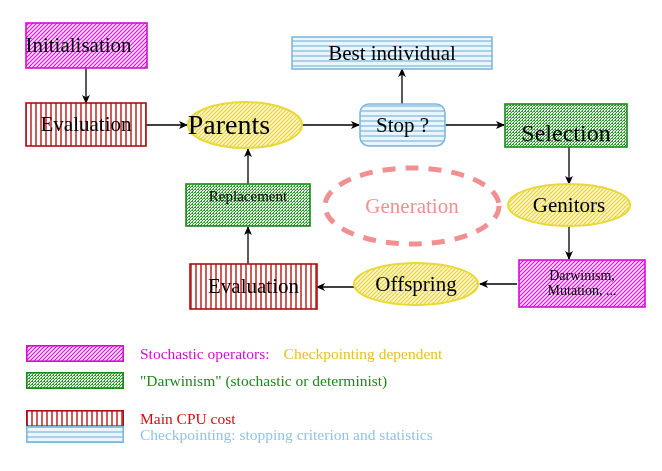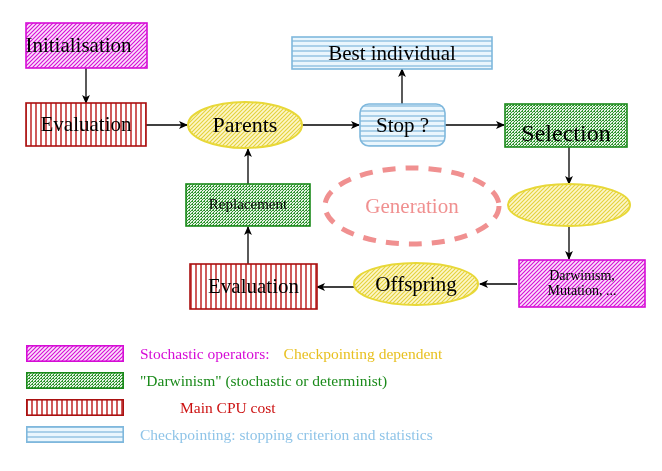--- a/index.html
+++ b/index.html
@@ -128,58 +128,59 @@
 
     <rect x="186" y="184" width="124" height="42" fill="url(#p-green)" stroke="#1a8a1a" stroke-width="1.6"></rect>
 
     <ellipse cx="412" cy="206" rx="87" ry="38" fill="none" stroke="#f09090" stroke-width="5" stroke-dasharray="13 10" stroke-linecap="butt"></ellipse>
   </svg>
 
   <div class="node-label" style="left:26px; top:23px; width:105px; height:45px; font-size:21px;">Initialisation</div>
 
   <div class="node-label" style="left:26px; top:103px; width:120px; height:43px; font-size:21px;">Evaluation</div>
 
-  <div class="node-label" style="left:188px; top:102px; width:114px; height:46px; font-size:22px;">Parents</div>
+  <div class="node-label" style="left:172px; top:102px; width:114px; height:46px; font-size:28px;">Parents</div>
 
   <div class="node-label" style="left:292px; top:37px; width:200px; height:32px; font-size:21px;">Best individual</div>
 
   <div class="node-label" style="left:360px; top:104px; width:85px; height:42px; font-size:21px;">Stop ?</div>
 
   <div class="node-label" style="left:505px; top:104px; width:122px; height:59px; font-size:24px;">Selection</div>
 
+  <div class="node-label" style="left:508px; top:184px; width:122px; height:42px; font-size:21px;">Genitors</div>
 
   <div class="node-label" style="left:519px; top:260px; width:126px; height:47px; font-size:14px; flex-direction:column; justify-content:center;">
     <span>Darwinism,</span>
     <span>Mutation, ...</span>
   </div>
 
   <div class="node-label" style="left:354px; top:263px; width:124px; height:42px; font-size:21px;">Offspring</div>
 
   <div class="node-label" style="left:190px; top:264px; width:127px; height:45px; font-size:21px;">Evaluation</div>
 
-  <div class="node-label" style="left:186px; top:184px; width:124px; height:42px; font-size:15px;">Replacement</div>
+  <div class="node-label" style="left:186px; top:184px; width:124px; height:25px; font-size:15px;">Replacement</div>
 
   <div class="node-label" style="left:325px; top:186px; width:174px; height:40px; font-size:21px; color:#f09090;">Generation</div>
 
   <div class="legend-row" style="left:26px; top:345px;">
     <svg class="legend-swatch" viewBox="0 0 98 17" preserveAspectRatio="none">
       <rect x="0.8" y="0.8" width="96.4" height="15.4" fill="url(#p-magenta)" stroke="#d60cd6" stroke-width="1.6"></rect>
     </svg>
     <span class="legend-text lt-magenta">Stochastic operators:</span>
     <span class="legend-text lt-gold" style="margin-left:14px;">Checkpointing dependent</span>
   </div>
 
   <div class="legend-row" style="left:26px; top:372px;">
     <svg class="legend-swatch" viewBox="0 0 98 17" preserveAspectRatio="none">
       <rect x="0.8" y="0.8" width="96.4" height="15.4" fill="url(#p-green)" stroke="#1a8a1a" stroke-width="1.6"></rect>
     </svg>
     <span class="legend-text lt-green">"Darwinism" (stochastic or determinist)</span>
   </div>
 
-  <div class="legend-row" style="left:26px; top:399px;gap:40px;">
+  <div class="legend-row" style="left:26px; top:410px;">
     <svg class="legend-swatch" viewBox="0 0 98 17" preserveAspectRatio="none">
       <rect x="0.8" y="0.8" width="96.4" height="15.4" fill="url(#p-red)" stroke="#aa1111" stroke-width="1.6"></rect>
     </svg>
     <span class="legend-text lt-red">Main CPU cost</span>
   </div>
 
   <div class="legend-row" style="left:26px; top:426px;">
     <svg class="legend-swatch" viewBox="0 0 98 17" preserveAspectRatio="none">
       <rect x="0.8" y="0.8" width="96.4" height="15.4" fill="url(#p-blue)" stroke="#7fb8dd" stroke-width="1.6"></rect>
     </svg>

